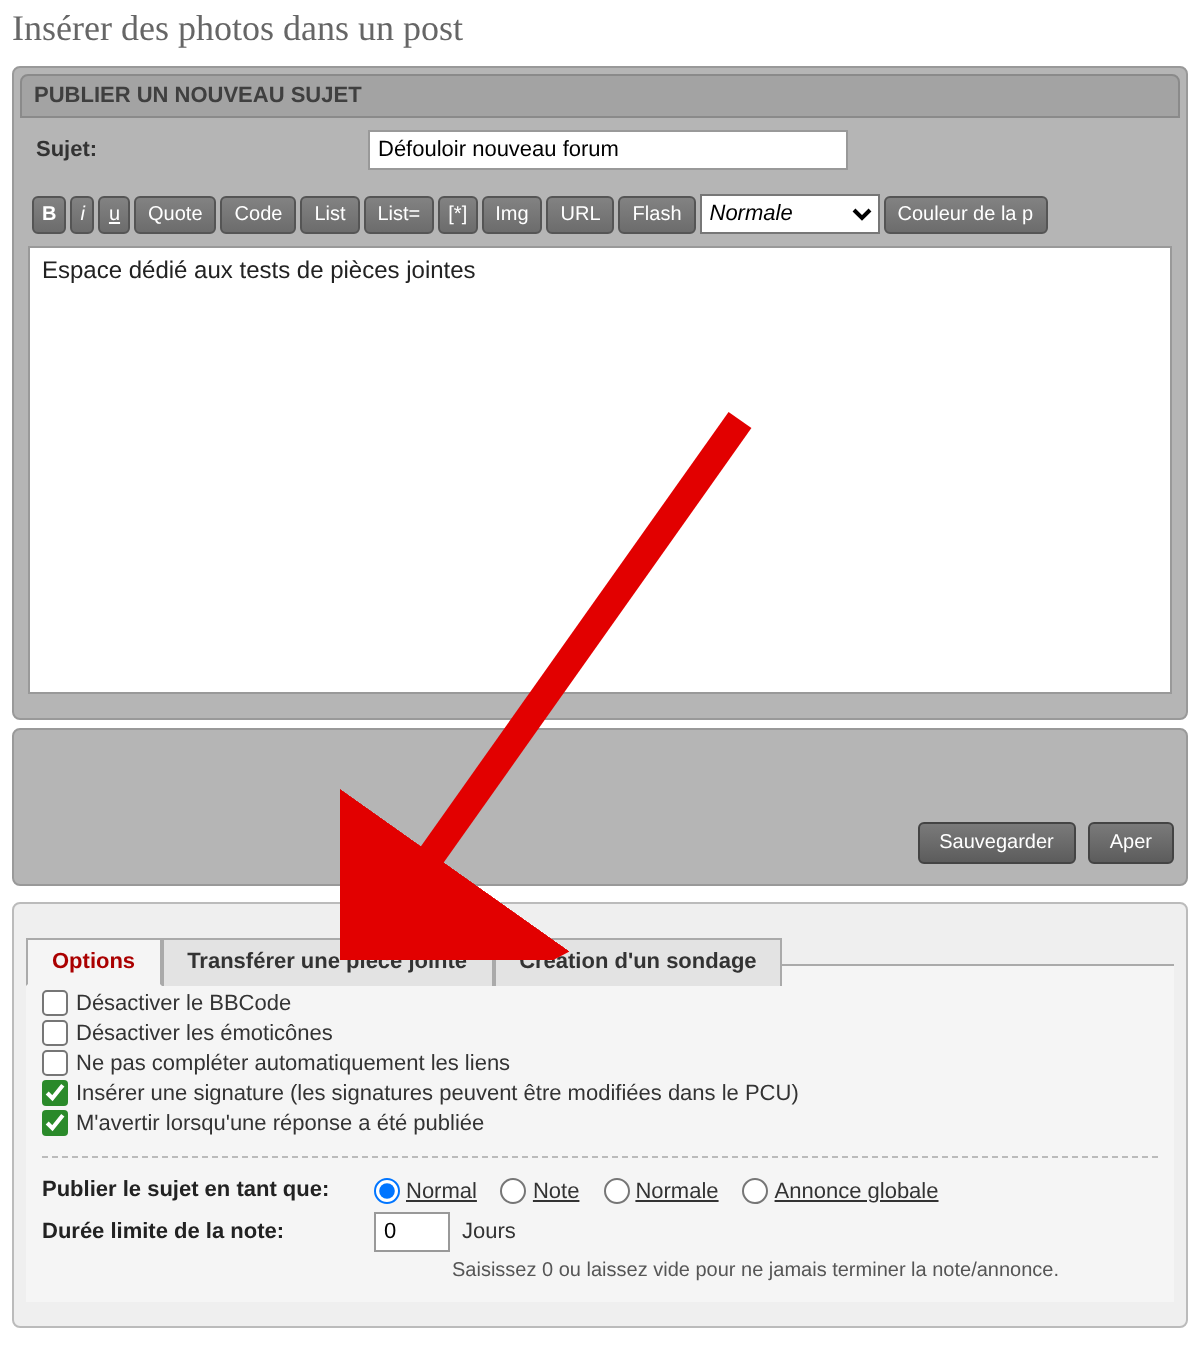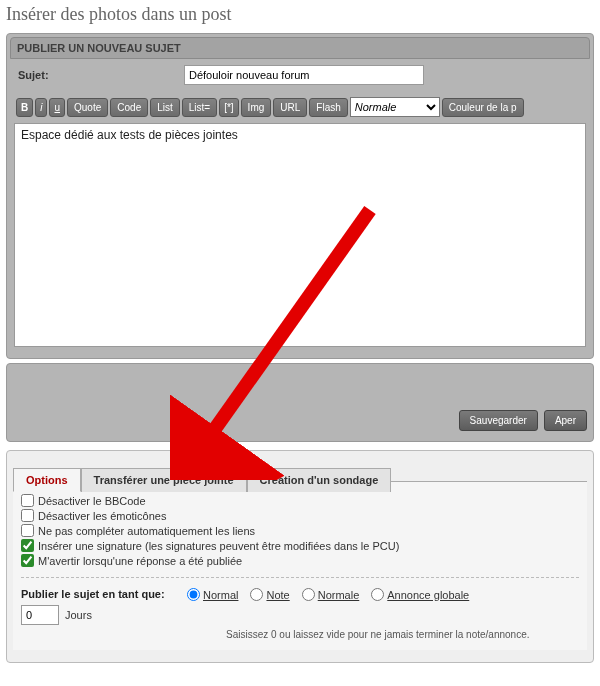--- a/index.html
+++ b/index.html
@@ -175,20 +175,21 @@
             <span>Normale</span>
           </label>
         <label>
             <input type="radio" name="pa" style="">
             <span>Annonce globale</span>
           </label>
       </div>
     </div>
 
     <div class="form-row">
+      <div class="form-label">Durée limite de la note:</div>
       <input class="days-input" value="0" style="">
       <span style="margin-left:6px">Jours</span>
     </div>
     <div class="hint">Saisissez 0 ou laissez vide pour ne jamais terminer la note/annonce.</div>
   </div>
 </div>
 
 <svg class="arrow-svg" width="220" height="280">
   <defs>
     <marker id="ah" markerWidth="12" markerHeight="12" refX="2" refY="6" orient="auto">

